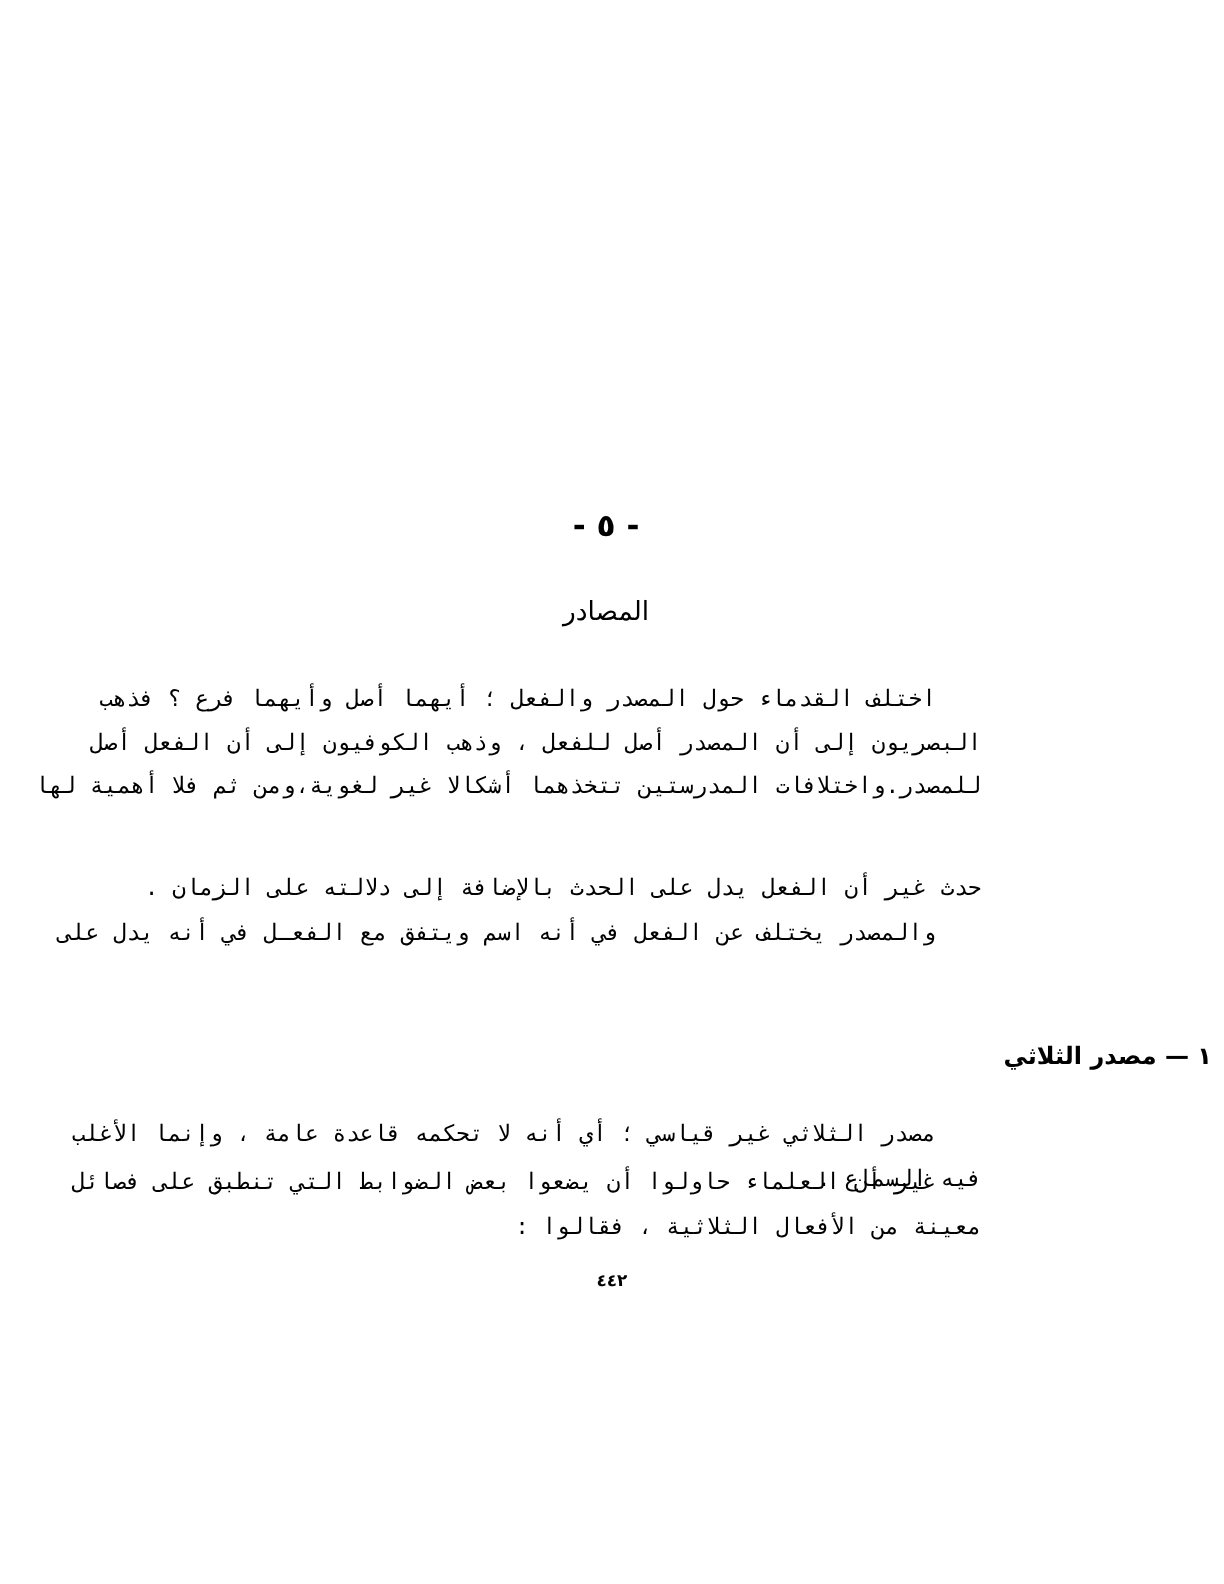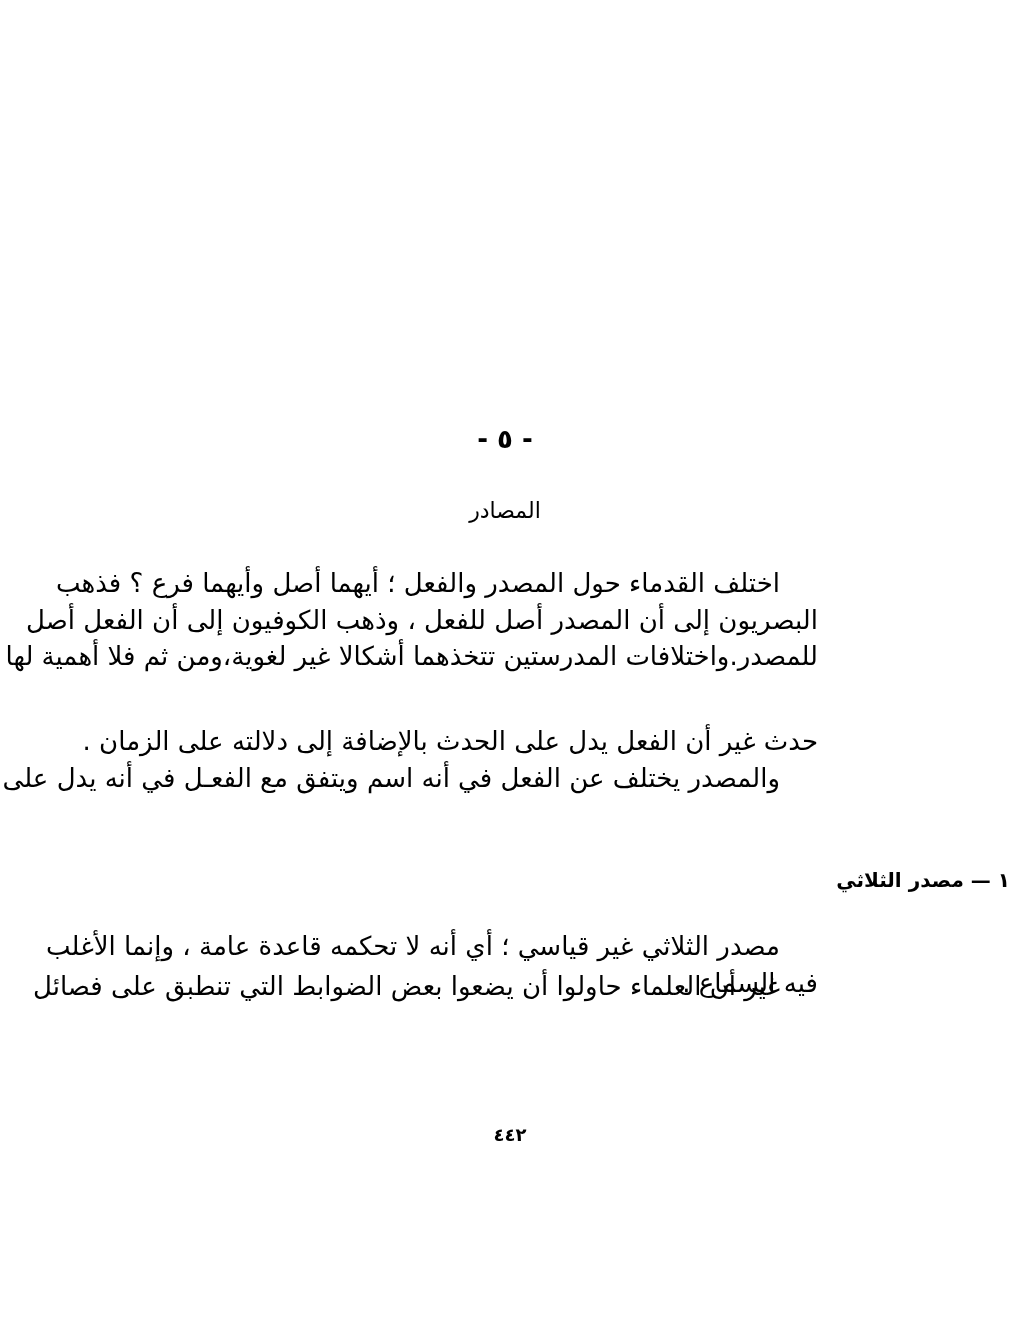--- a/index.html
+++ b/index.html
@@ -40,22 +40,23 @@
       font-size: 22px;
       direction: rtl;
     }
     .body-block {
       position: absolute;
       left: 178px;
       width: 640px;
       direction: rtl;
       text-align: justify;
       text-align-last: right;
-      font-size: 26px;
+      font-size: 19px;
       line-height: 36.5px;
+      font-family: Liberation Mono, monospace;
     }
     .body-block .line {
       display: block;
       white-space: nowrap;
       text-align: justify;
       text-align-last: justify;
     }
     .body-block .line.last {
       text-align-last: right;
     }
@@ -69,25 +70,25 @@
       left: 0;
       width: 1010px;
       direction: rtl;
       font-size: 20px;
       font-weight: bold;
     }
     .p4 { top: 928px; }
     .p5 { top: 968px; }
     .page-number {
       position: absolute;
-      top: 1124px;
+      top: 1060px;
       left: 0;
       width: 1020px;
       text-align: center;
-      font-size: 18px;
+      font-size: 14px;
       font-weight: bold;
       direction: rtl;
     }
   </style>
 </head>
 <body>
 
 <div class="page">
 
   <div class="chapter-number">- ٥ -</div>
@@ -107,17 +108,18 @@
 
   <div class="section-heading">١ — مصدر الثلاثي</div>
 
   <div class="body-block p4">
     <span class="line indent">مصدر الثلاثي غير قياسي ؛ أي أنه لا تحكمه قاعدة عامة ، وإنما الأغلب</span>
     <span class="line last">فيه السماع .</span>
   </div>
 
   <div class="body-block p5">
     <span class="line indent">غير أن العلماء حاولوا أن يضعوا بعض الضوابط التي تنطبق على فصائل</span>
+    <span class="line last">معينة من الأفعال الثلاثية ، فقالوا :</span>
   </div>
 
   <div class="page-number">٤٤٢</div>
 
 </div>
 
 </body></html>

